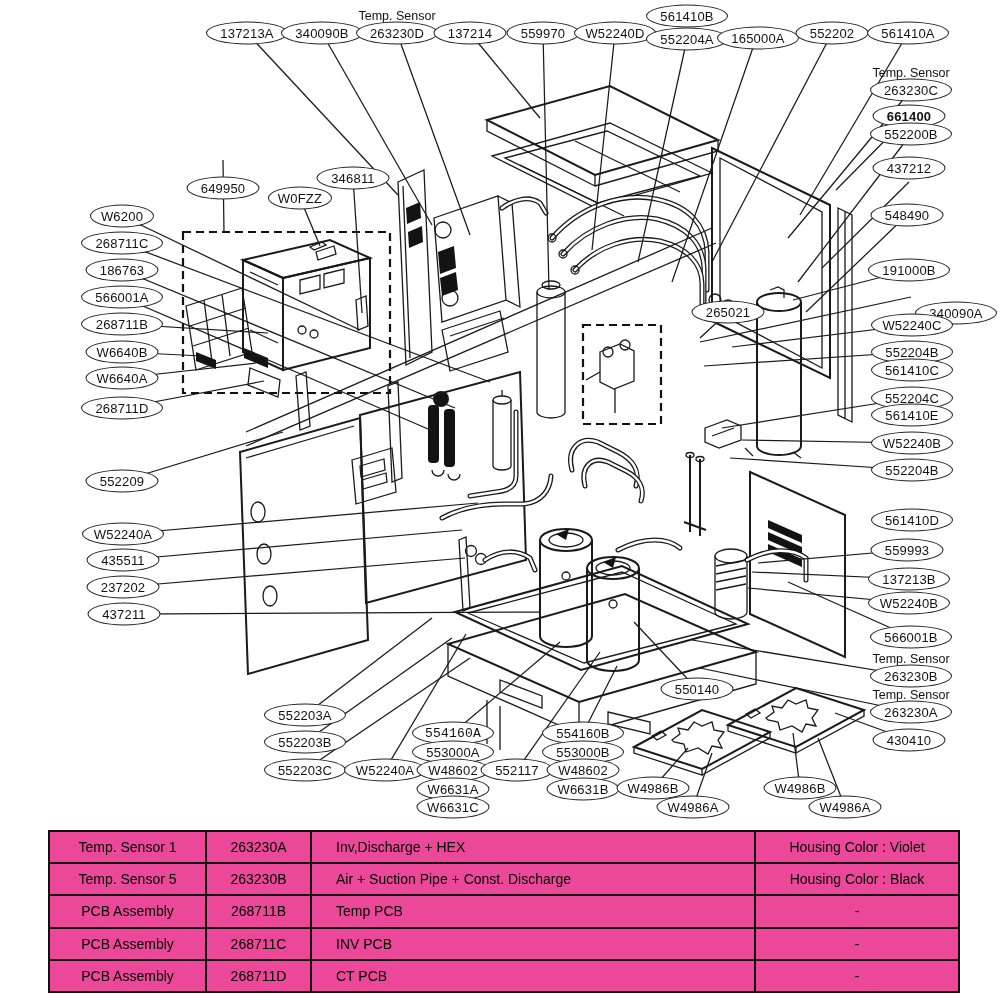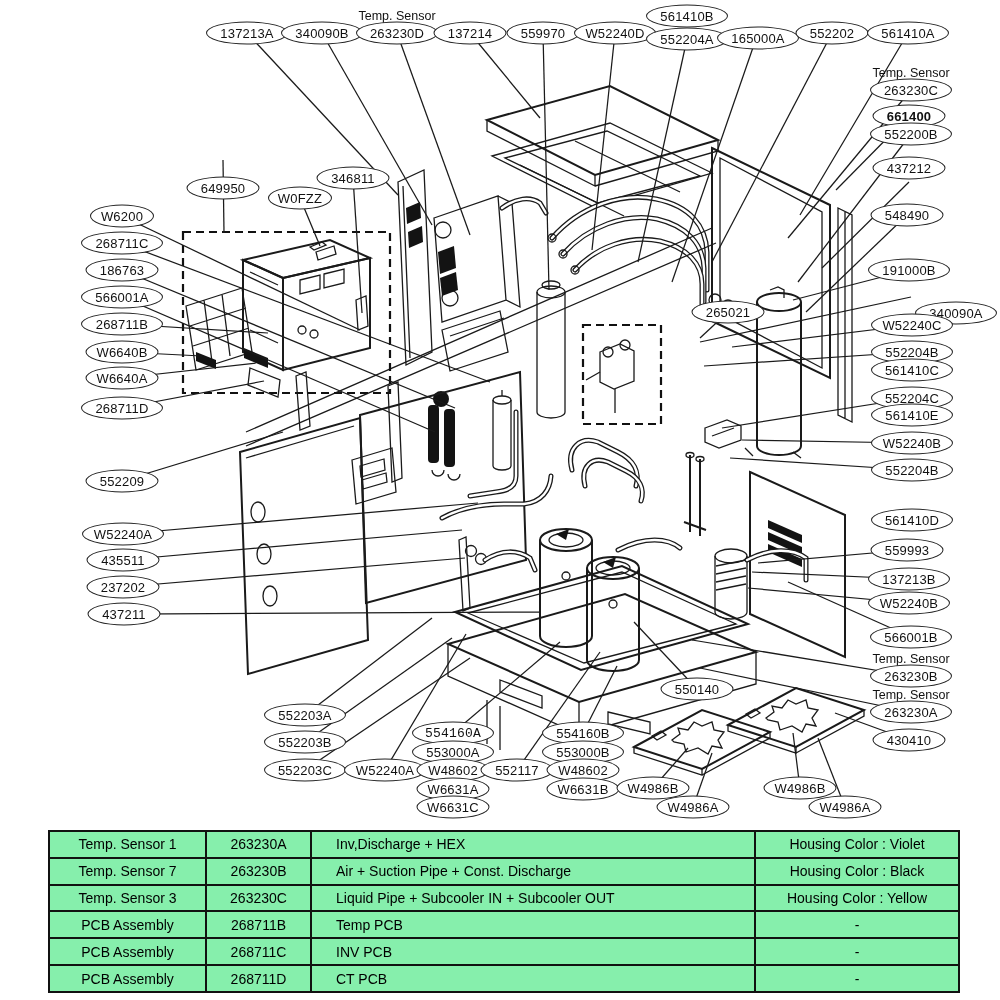--- a/index.html
+++ b/index.html
@@ -9,21 +9,21 @@
   .part-label{position:absolute;transform:translate(-50%,-50%);height:23px;
       border:1.7px solid #222;border-radius:50%;background:#fff;color:#111;
       display:flex;align-items:center;justify-content:center;
       font-size:13px;letter-spacing:.2px;white-space:nowrap;box-sizing:border-box;z-index:3;}
   .sensor-note{position:absolute;transform:translate(-50%,-50%);font-size:12.5px;color:#111;
       white-space:nowrap;z-index:3;}
   table.parts-table{position:absolute;left:48px;top:830px;width:910px;height:163px;
       border-collapse:collapse;table-layout:fixed;font-size:14px;color:#000;z-index:4;
       font-family:"Liberation Sans",sans-serif;}
   table.parts-table td{border:2px solid #111;text-align:center;padding:0;overflow:hidden;
-      white-space:nowrap;background:#86efac;}
+      white-space:nowrap;background:#ec4899;}
   table.parts-table td.desc{text-align:left;padding-left:24px;}
   svg .ln{stroke:#1a1a1a;stroke-width:1.3;fill:none;}
   svg .ln2{stroke:#1a1a1a;stroke-width:2;fill:none;}
   svg .dark{fill:#131313;stroke:none;}
   svg .dash{stroke:#111;stroke-width:2.2;fill:none;stroke-dasharray:8 5;}
   svg .pout{stroke:#1a1a1a;stroke-width:5;fill:none;stroke-linecap:round;}
   svg .pin{stroke:#fff;stroke-width:2.4;fill:none;stroke-linecap:round;}
   svg .leader{stroke:#1a1a1a;stroke-width:1.25;}
 </style>
 </head>
@@ -352,30 +352,24 @@
         <col style="width:204px">
     </colgroup>
     <tbody>
         <tr>
           <td>Temp. Sensor 1</td>
           <td>263230A</td>
           <td class="desc">Inv,Discharge + HEX</td>
           <td>Housing Color : Violet</td>
         </tr>
         <tr>
-          <td>Temp. Sensor 7</td>
+          <td>Temp. Sensor 5</td>
           <td>263230B</td>
           <td class="desc">Air + Suction Pipe + Const. Discharge</td>
           <td>Housing Color : Black</td>
-        </tr>
-        <tr>
-          <td>Temp. Sensor 3</td>
-          <td>263230C</td>
-          <td class="desc">Liquid Pipe + Subcooler IN + Subcooler OUT</td>
-          <td>Housing Color : Yellow</td>
         </tr>
         <tr>
           <td>PCB Assembly</td>
           <td>268711B</td>
           <td class="desc">Temp PCB</td>
           <td>-</td>
         </tr>
         <tr>
           <td>PCB Assembly</td>
           <td>268711C</td>

